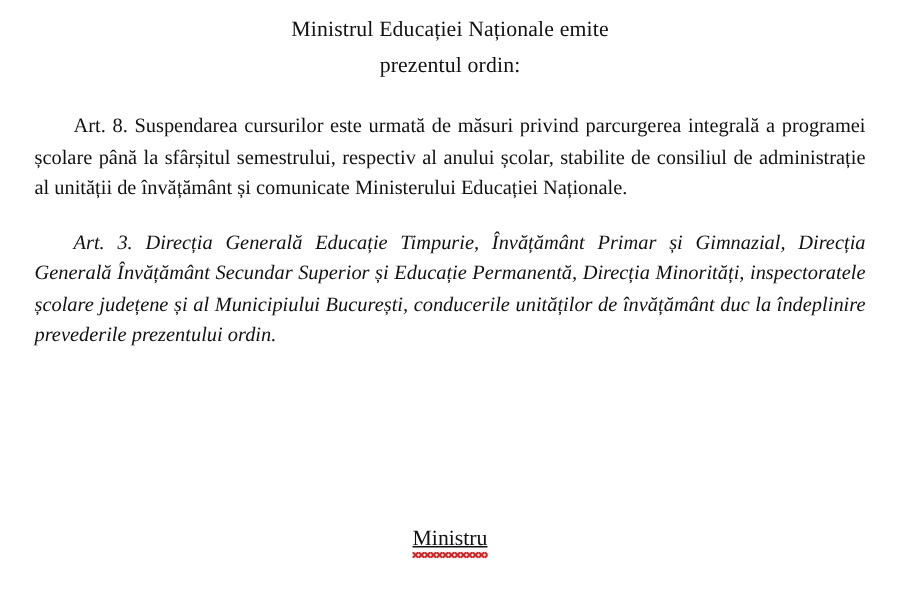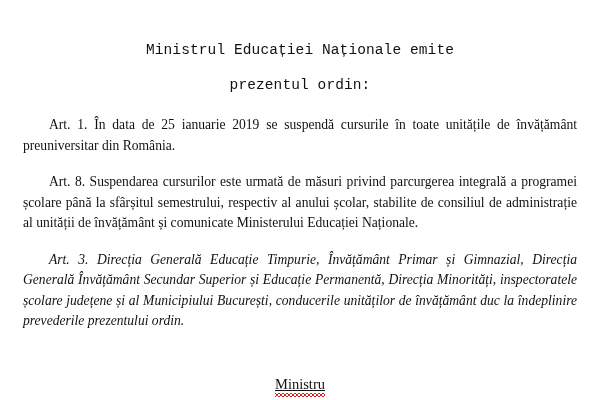--- a/index.html
+++ b/index.html
@@ -16,30 +16,29 @@
   }
   .page {
     width: 600px;
     height: 400px;
     box-sizing: border-box;
     padding: 0 23px;
     position: relative;
   }
   .header-block {
     text-align: center;
-    padding-top: 40px;
-    font-family: Liberation Mono, monospace;
+    padding-top: 10px;
   }
   .header-line {
     font-size: 14.5px;
     line-height: 20px;
     letter-spacing: 0.1px;
   }
   .header-line-2 {
-    margin-top: 15px;
+    margin-top: 4px;
   }
   .body-block {
     margin-top: 20px;
   }
   .article {
     font-size: 13.6px;
     line-height: 20.5px;
     text-align: justify;
     text-justify: inter-word;
     text-indent: 26px;
@@ -47,21 +46,21 @@
     hyphens: none;
   }
   .article:last-child {
     margin-bottom: 0;
     font-style: italic;
   }
   .signature-block {
     position: absolute;
     left: 0;
     right: 0;
-    top: 375px;
+    top: 350px;
     text-align: center;
   }
   .signature {
     display: inline-block;
     position: relative;
     font-size: 14.5px;
     line-height: 18px;
     text-decoration: underline;
     text-underline-offset: 1px;
     padding-bottom: 3px;
@@ -83,21 +82,20 @@
 <body>
 
 <div class="page">
 
   <div class="header-block">
     <div class="header-line">Ministrul Educației Naționale emite</div>
     <div class="header-line header-line-2">prezentul ordin:</div>
   </div>
 
   <div class="body-block">
-    <p class="article">Art. 1. În data de 25 ianuarie 2019 se suspendă cursurile în toate unitățile de învățământ preuniversitar din România.</p>
     <p class="article">Art. 8. Suspendarea cursurilor este urmată de măsuri privind parcurgerea integrală a programei școlare până la sfârșitul semestrului, respectiv al anului școlar, stabilite de consiliul de administrație al unității de învățământ și comunicate Ministerului Educației Naționale.</p>
     <p class="article">Art. 3. Direcția Generală Educație Timpurie, Învățământ Primar și Gimnazial, Direcția Generală Învățământ Secundar Superior și Educație Permanentă, Direcția Minorități, inspectoratele școlare județene și al Municipiului București, conducerile unităților de învățământ duc la îndeplinire prevederile prezentului ordin.</p>
   </div>
 
   <div class="signature-block">
     <span class="signature">
       <span>Ministru</span>
       <span class="spellcheck-squiggle"></span>
     </span>
   </div>

